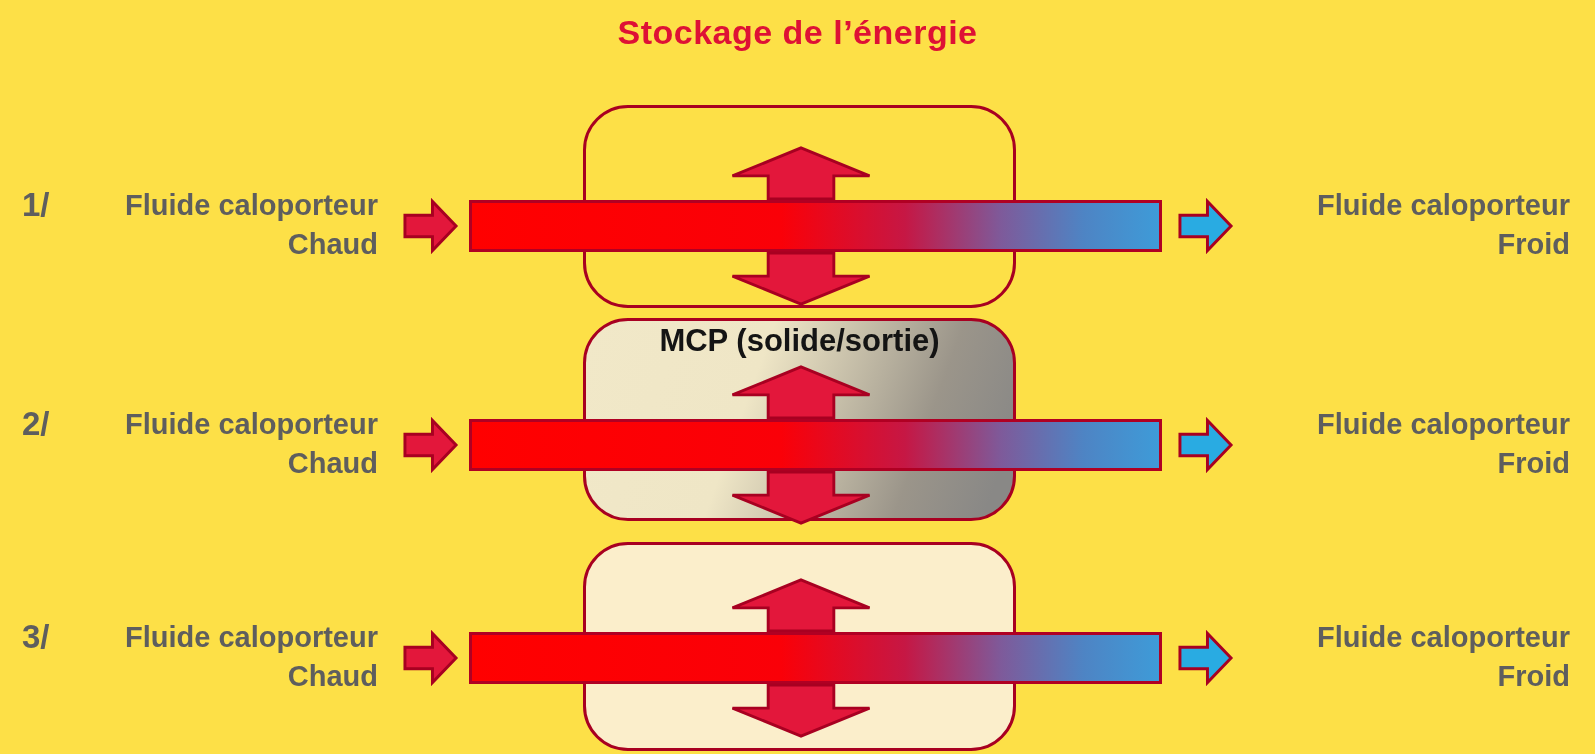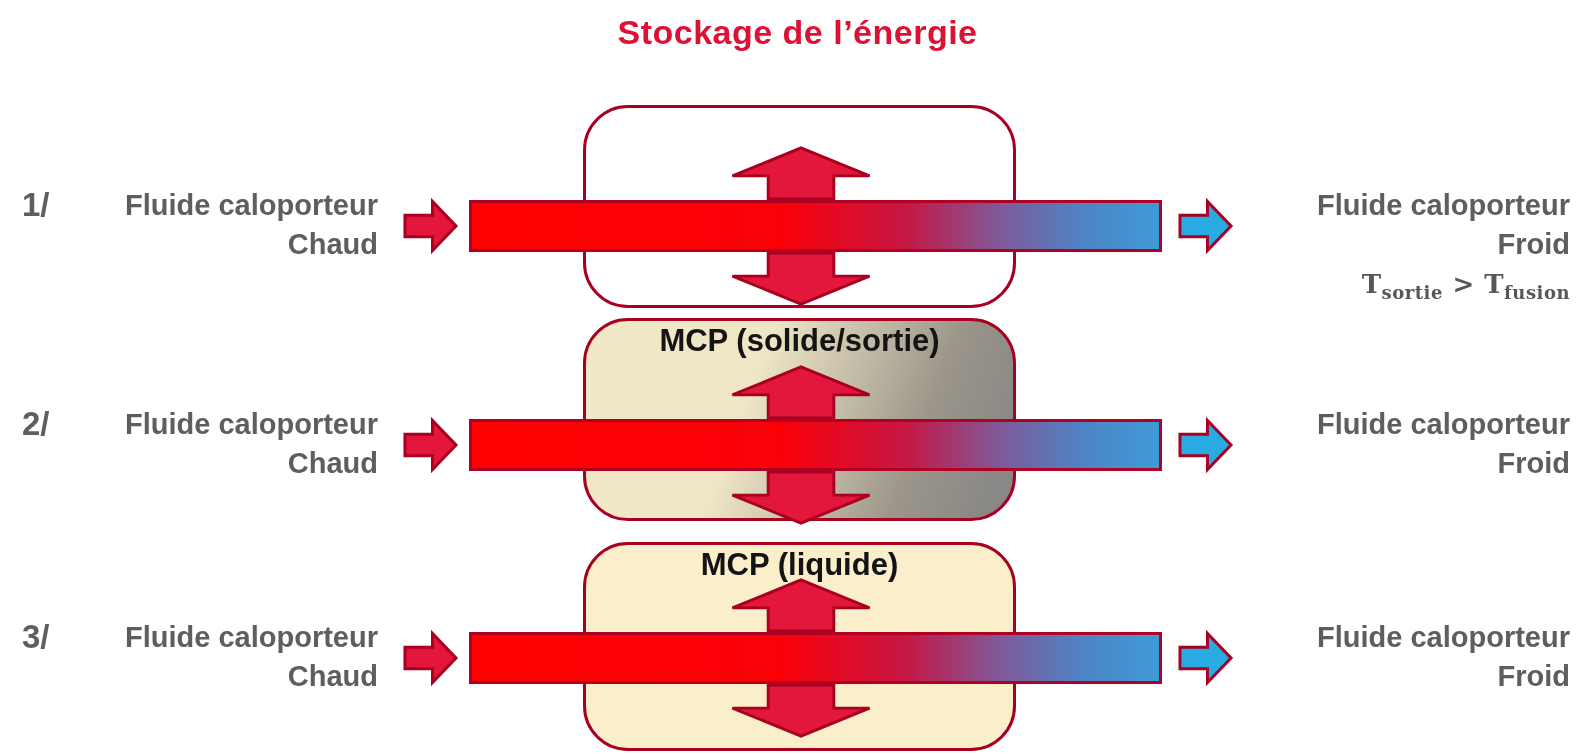--- a/index.html
+++ b/index.html
@@ -1,17 +1,17 @@
 <!DOCTYPE html>
 <html><head>
 <meta charset="utf-8">
 <style>
   html,body { margin:0; padding:0; background:#7F7F7F; }
   .canvas {
-    position:relative; width:1595px; height:754px; background:#ffffff;
+    position:relative; width:1595px; height:754px; background:#fde047;
     font-family:"Liberation Sans", sans-serif; overflow:hidden;
   }
   .title {
     position:absolute; top:13px; left:0; width:100%; text-align:center;
     font-size:34px; font-weight:700; color:#DE1135; letter-spacing:0.5px;
   }
   
   .mcp-box {
     position:absolute; left:583px; width:427px;
     border:3px solid #A80021; border-radius:45px; box-sizing:content-box;
@@ -93,21 +93,20 @@
   </div>
 
   <div class="num num-r1">1/</div>
   <div class="side-label left-label sl-r1">
     <div>Fluide caloporteur</div>
     <div>Chaud</div>
   </div>
   <div class="side-label right-label sl-r1">
     <div>Fluide caloporteur</div>
     <div>Froid</div>
-    <div class="formula"><span>T</span><sub>sortie</sub><span> &gt; </span><span>T</span><sub>fusion</sub></div>
   </div>
 
   <div class="mcp-box box-r2"></div>
   <div class="box-label label-r2">MCP (solide/sortie)</div>
 
   <div class="varrow up-r2">
     <svg viewBox="0 0 150 58">
         <polygon points="75,3 146,32 109,32 109,56 41,56 41,32 4,32" fill="#E3173B" stroke="#A80021" stroke-width="3"></polygon>
       </svg>
   </div>
@@ -133,21 +132,20 @@
   <div class="side-label left-label sl-r2">
     <div>Fluide caloporteur</div>
     <div>Chaud</div>
   </div>
   <div class="side-label right-label sl-r2">
     <div>Fluide caloporteur</div>
     <div>Froid</div>
   </div>
 
   <div class="mcp-box box-r3"></div>
-  <div class="box-label label-r3">MCP (liquide)</div>
 
   <div class="varrow up-r3">
     <svg viewBox="0 0 150 58">
         <polygon points="75,3 146,32 109,32 109,56 41,56 41,32 4,32" fill="#E3173B" stroke="#A80021" stroke-width="3"></polygon>
       </svg>
   </div>
   <div class="flow-bar bar-r3"></div>
   <div class="varrow dn-r3">
     <svg viewBox="0 0 150 58">
         <polygon points="75,55 4,26 41,26 41,2 109,2 109,26 146,26" fill="#E3173B" stroke="#A80021" stroke-width="3"></polygon>

